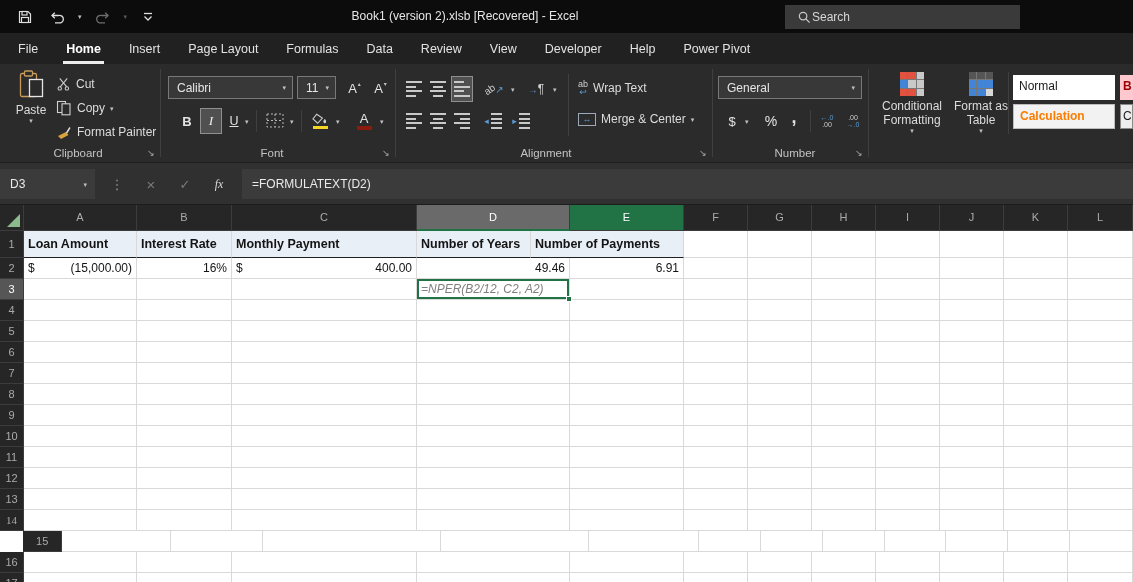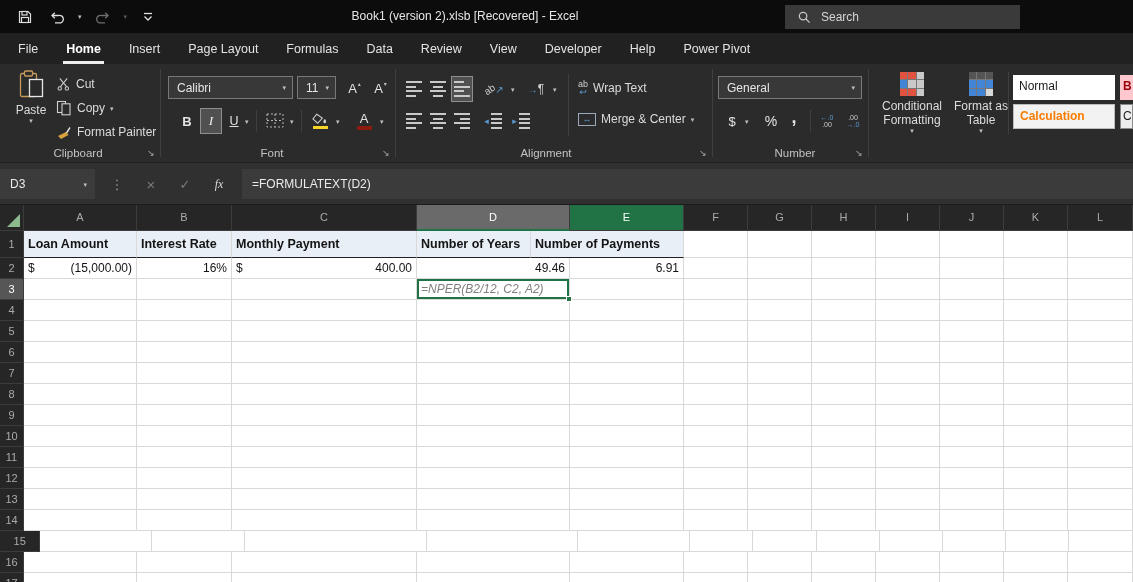--- a/index.html
+++ b/index.html
@@ -8,21 +8,21 @@
   .app { position:relative; width:1133px; height:582px; }
 
   
   .titlebar { position:absolute; left:0; top:0; width:1133px; height:33px; background:var(--titlebar-bg,#0c0c0c); }
   .qat { position:absolute; left:14px; top:0; height:33px; display:flex; align-items:center; gap:10px; }
   .qat .qbtn { width:22px; height:22px; display:flex; align-items:center; justify-content:center; }
   .qat svg { display:block; }
   .wintitle { position:absolute; left:150px; top:0; width:630px; height:33px; line-height:33px;
               text-align:center; color:#e6e6e6; font-size:12px; white-space:nowrap; }
   .searchbox { position:absolute; left:785px; top:5px; width:235px; height:24px; background:#3a3a3a;
-               display:flex; align-items:center; gap:9px; padding-left:12px; }
+               display:flex; align-items:center; padding-left:12px; }
   .searchbox span { color:#d6d6d6; font-size:12px; }
 
   
   .tabbar { position:absolute; left:0; top:33px; width:1133px; height:31px; background:#212121;
             display:flex; align-items:stretch; padding-left:4px; }
   .tab { position:relative; padding:0 14px; display:flex; align-items:center; color:#e3e3e3;
          font-size:12.5px; cursor:default; }
   .tab.active { font-weight:bold; color:#ffffff; }
   .tab.active::after { content:""; position:absolute; left:11px; right:11px; bottom:0; height:3px; background:#ededed; }
 
@@ -646,36 +646,36 @@
         <div class="cell" style="width: 114px;"></div>
         <div class="cell" style="width: 64px;"></div>
         <div class="cell" style="width: 64px;"></div>
         <div class="cell" style="width: 64px;"></div>
         <div class="cell" style="width: 64px;"></div>
         <div class="cell" style="width: 64px;"></div>
         <div class="cell" style="width: 64px;"></div>
         <div class="cell" style="width: 65px;"></div>
       </div>
       <div class="grow" style="height: 21px;">
-        <div class="rowhdr" style="width: 24px;">14</div>
-        <div class="cell" style="width: 113px;"></div>
-        <div class="cell" style="width: 95px;"></div>
-        <div class="cell" style="width: 185px;"></div>
-        <div class="cell" style="width: 153px;"></div>
-        <div class="cell" style="width: 114px;"></div>
-        <div class="cell" style="width: 64px;"></div>
-        <div class="cell" style="width: 64px;"></div>
-        <div class="cell" style="width: 64px;"></div>
-        <div class="cell" style="width: 64px;"></div>
-        <div class="cell" style="width: 64px;"></div>
-        <div class="cell" style="width: 64px;"></div>
-        <div class="cell" style="width: 65px;"></div>
-      </div>
-      <div class="grow" style="height: 21px;">
-        <div class="rowhdr" style="width: 41px;">15</div>
+        <div class="rowhdr" style="width: 24px; font-family: Liberation Serif, serif;">14</div>
+        <div class="cell" style="width: 113px;"></div>
+        <div class="cell" style="width: 95px;"></div>
+        <div class="cell" style="width: 185px;"></div>
+        <div class="cell" style="width: 153px;"></div>
+        <div class="cell" style="width: 114px;"></div>
+        <div class="cell" style="width: 64px;"></div>
+        <div class="cell" style="width: 64px;"></div>
+        <div class="cell" style="width: 64px;"></div>
+        <div class="cell" style="width: 64px;"></div>
+        <div class="cell" style="width: 64px;"></div>
+        <div class="cell" style="width: 64px;"></div>
+        <div class="cell" style="width: 65px;"></div>
+      </div>
+      <div class="grow" style="height: 21px;">
+        <div class="rowhdr" style="width: 41px; margin-left: 23px;">15</div>
         <div class="cell" style="width: 113px;"></div>
         <div class="cell" style="width: 95px;"></div>
         <div class="cell" style="width: 185px;"></div>
         <div class="cell" style="width: 153px;"></div>
         <div class="cell" style="width: 114px;"></div>
         <div class="cell" style="width: 64px;"></div>
         <div class="cell" style="width: 64px;"></div>
         <div class="cell" style="width: 64px;"></div>
         <div class="cell" style="width: 64px;"></div>
         <div class="cell" style="width: 64px;"></div>

